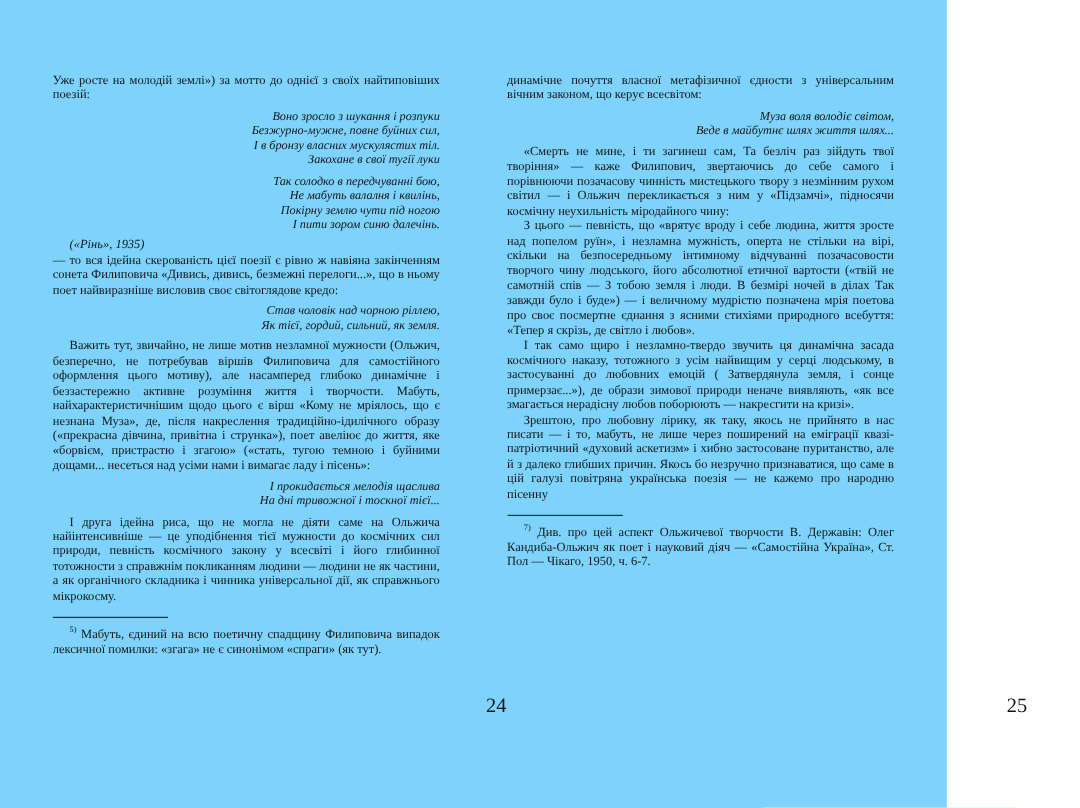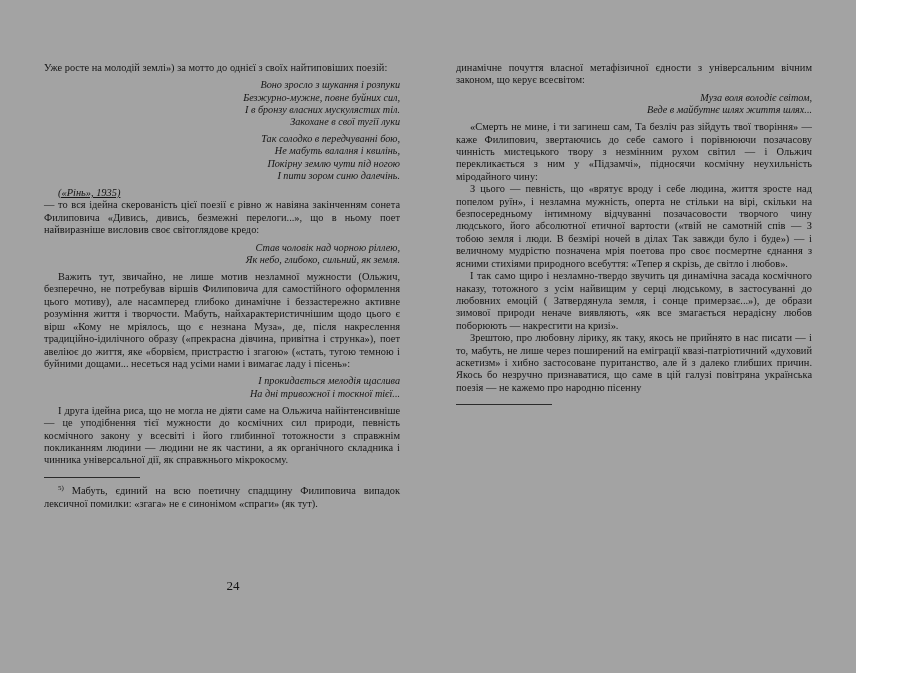--- a/index.html
+++ b/index.html
@@ -9,23 +9,23 @@
   }
   body {
     width: 900px;
     height: 673px;
     font-family: "Liberation Serif", serif;
     color: #141414;
     overflow: hidden;
   }
   .page {
     position: relative;
-    width: 856px;
+    width: 789px;
     height: 673px;
-    background: #a3a3a3;
+    background: #7dd3fc;
   }
   .spread {
     display: flex;
     padding: 62px 44px 0 44px;
     box-sizing: border-box;
     gap: 56px;
   }
   .col {
     width: 378px;
     box-sizing: border-box;
@@ -54,21 +54,20 @@
   }
   .v-i1 { padding-left: 40px; }
   .v-i2 { padding-left: 62px; }
   .v-i4 { padding-left: 54px; }
   .attrib {
     font-style: italic;
     font-size: 10.2px;
     text-align: right;
     margin: 3px 0 5px 0;
     padding-right: 18px;
-    text-decoration: underline;
   }
   .footnote-rule {
     width: 96px;
     height: 1px;
     background: #2a2a2a;
     margin: 10px 0 4px 0;
   }
   .footnote {
     font-size: 8.4px;
     line-height: 10px;
@@ -83,22 +82,22 @@
     display: flex;
     padding: 0 44px;
     gap: 56px;
     box-sizing: border-box;
     position: absolute;
     top: 578px;
     width: 900px;
   }
   .folio-cell {
     width: 378px;
-    text-align: center;
-    font-size: 13px;
+    text-align: right;
+    font-size: 17px;
   }
 </style>
 </head>
 <body>
 
 <div class="page">
   <div class="spread">
 
     <div class="col">
 
@@ -117,21 +116,21 @@
         <div class="v-i2">Покірну землю чути під ногою</div>
         <div class="v-i2">І пити зором синю далечінь.</div>
       </div>
 
       <p class="attrib">(«Рінь», 1935)</p>
 
       <p class="noindent">— то вся ідейна скерованість цієї поезії є рівно ж навіяна закінченням сонета Филиповича «Дивись, дивись, безмежні перелоги...», що в ньому поет найвиразніше висловив своє світоглядове кредо:</p>
 
       <div class="verse">
         <div class="v-i1">Став чоловік над чорною ріллею,</div>
-        <div class="v-i4">Як небо, глибоко, сильний, як земля.</div>
+        <div class="v-i4">Як тієї, гордий, сильний, як земля.</div>
       </div>
 
       <p>Важить тут, звичайно, не лише мотив незламної мужности (Ольжич, безперечно, не потребував віршів Филиповича для самостійного оформлення цього мотиву), але насамперед глибоко динамічне і беззастережно активне розуміння життя і творчости. Мабуть, найхарактеристичнішим щодо цього є вірш «Кому не мріялось, що є незнана Муза», де, після накреслення традиційно-ідилічного образу («прекрасна дівчина, привітна і струнка»), поет авеліює до життя, яке «борвієм, пристрастю і згагою» («стать, тугою темною і буйними дощами... несеться над усіми нами і вимагає ладу і пісень»:</p>
 
       <div class="verse">
         <div class="v-i1">І прокидається мелодія щаслива</div>
         <div class="v-i2">На дні тривожної і тоскної тієї...</div>
       </div>
 
       <p>І друга ідейна риса, що не могла не діяти саме на Ольжича найінтенсивніше — це уподібнення тієї мужности до космічних сил природи, певність космічного закону у всесвіті і його глибинної тотожности з справжнім покликанням людини — людини не як частини, а як органічного складника і чинника універсальної дії, як справжнього мікрокосму.</p>
@@ -150,20 +149,22 @@
       </div>
 
       <p>«Смерть не мине, і ти загинеш сам, Та безліч раз зійдуть твої творіння» — каже Филипович, звертаючись до себе самого і порівнюючи позачасову чинність мистецького твору з незмінним рухом світил — і Ольжич перекликається з ним у «Підзамчі», підносячи космічну неухильність міродайного чину:</p>
 
 
       <p>З цього — певність, що «врятує вроду і себе людина, життя зросте над попелом руїн», і незламна мужність, оперта не стільки на вірі, скільки на безпосередньому інтимному відчуванні позачасовости творчого чину людського, його абсолютної етичної вартости («твій не самотній спів — З тобою земля і люди. В безмірі ночей в ділах Так завжди було і буде») — і величному мудрістю позначена мрія поетова про своє посмертне єднання з ясними стихіями природного всебуття: «Тепер я скрізь, де світло і любов».</p>
       <p>І так само щиро і незламно-твердо звучить ця динамічна засада космічного наказу, тотожного з усім найвищим у серці людському, в застосуванні до любовних емоцій ( Затвердянула земля, і сонце примерзає...»), де образи зимової природи неначе виявляють, «як все змагається нерадісну любов поборюють — накресгити на кризі».</p>
       <p>Зрештою, про любовну лірику, як таку, якось не прийнято в нас писати — і то, мабуть, не лише через поширений на еміграції квазі-патріотичний «духовий аскетизм» і хибно застосоване пуританство, але й з далеко глибших причин. Якось бо незручно признаватися, що саме в цій галузі повітряна українська поезія — не кажемо про народню пісенну</p>
 
       <div class="footnote-rule"></div>
+      <p class="footnote"><sup>7)</sup> <span>Див. про цей аспект Ольжичевої творчости В. Державін: Олег Кандиба-Ольжич як поет і науковий діяч — «Самостійна Україна», Ст. Пол — Чікаго, 1950, ч. 6-7.</span></p>
     </div>
 
   </div>
 
   <div class="folio-wrap">
     <div class="folio-cell">24</div>
+    <div class="folio-cell">25</div>
   </div>
 </div>
 
 </body></html>

